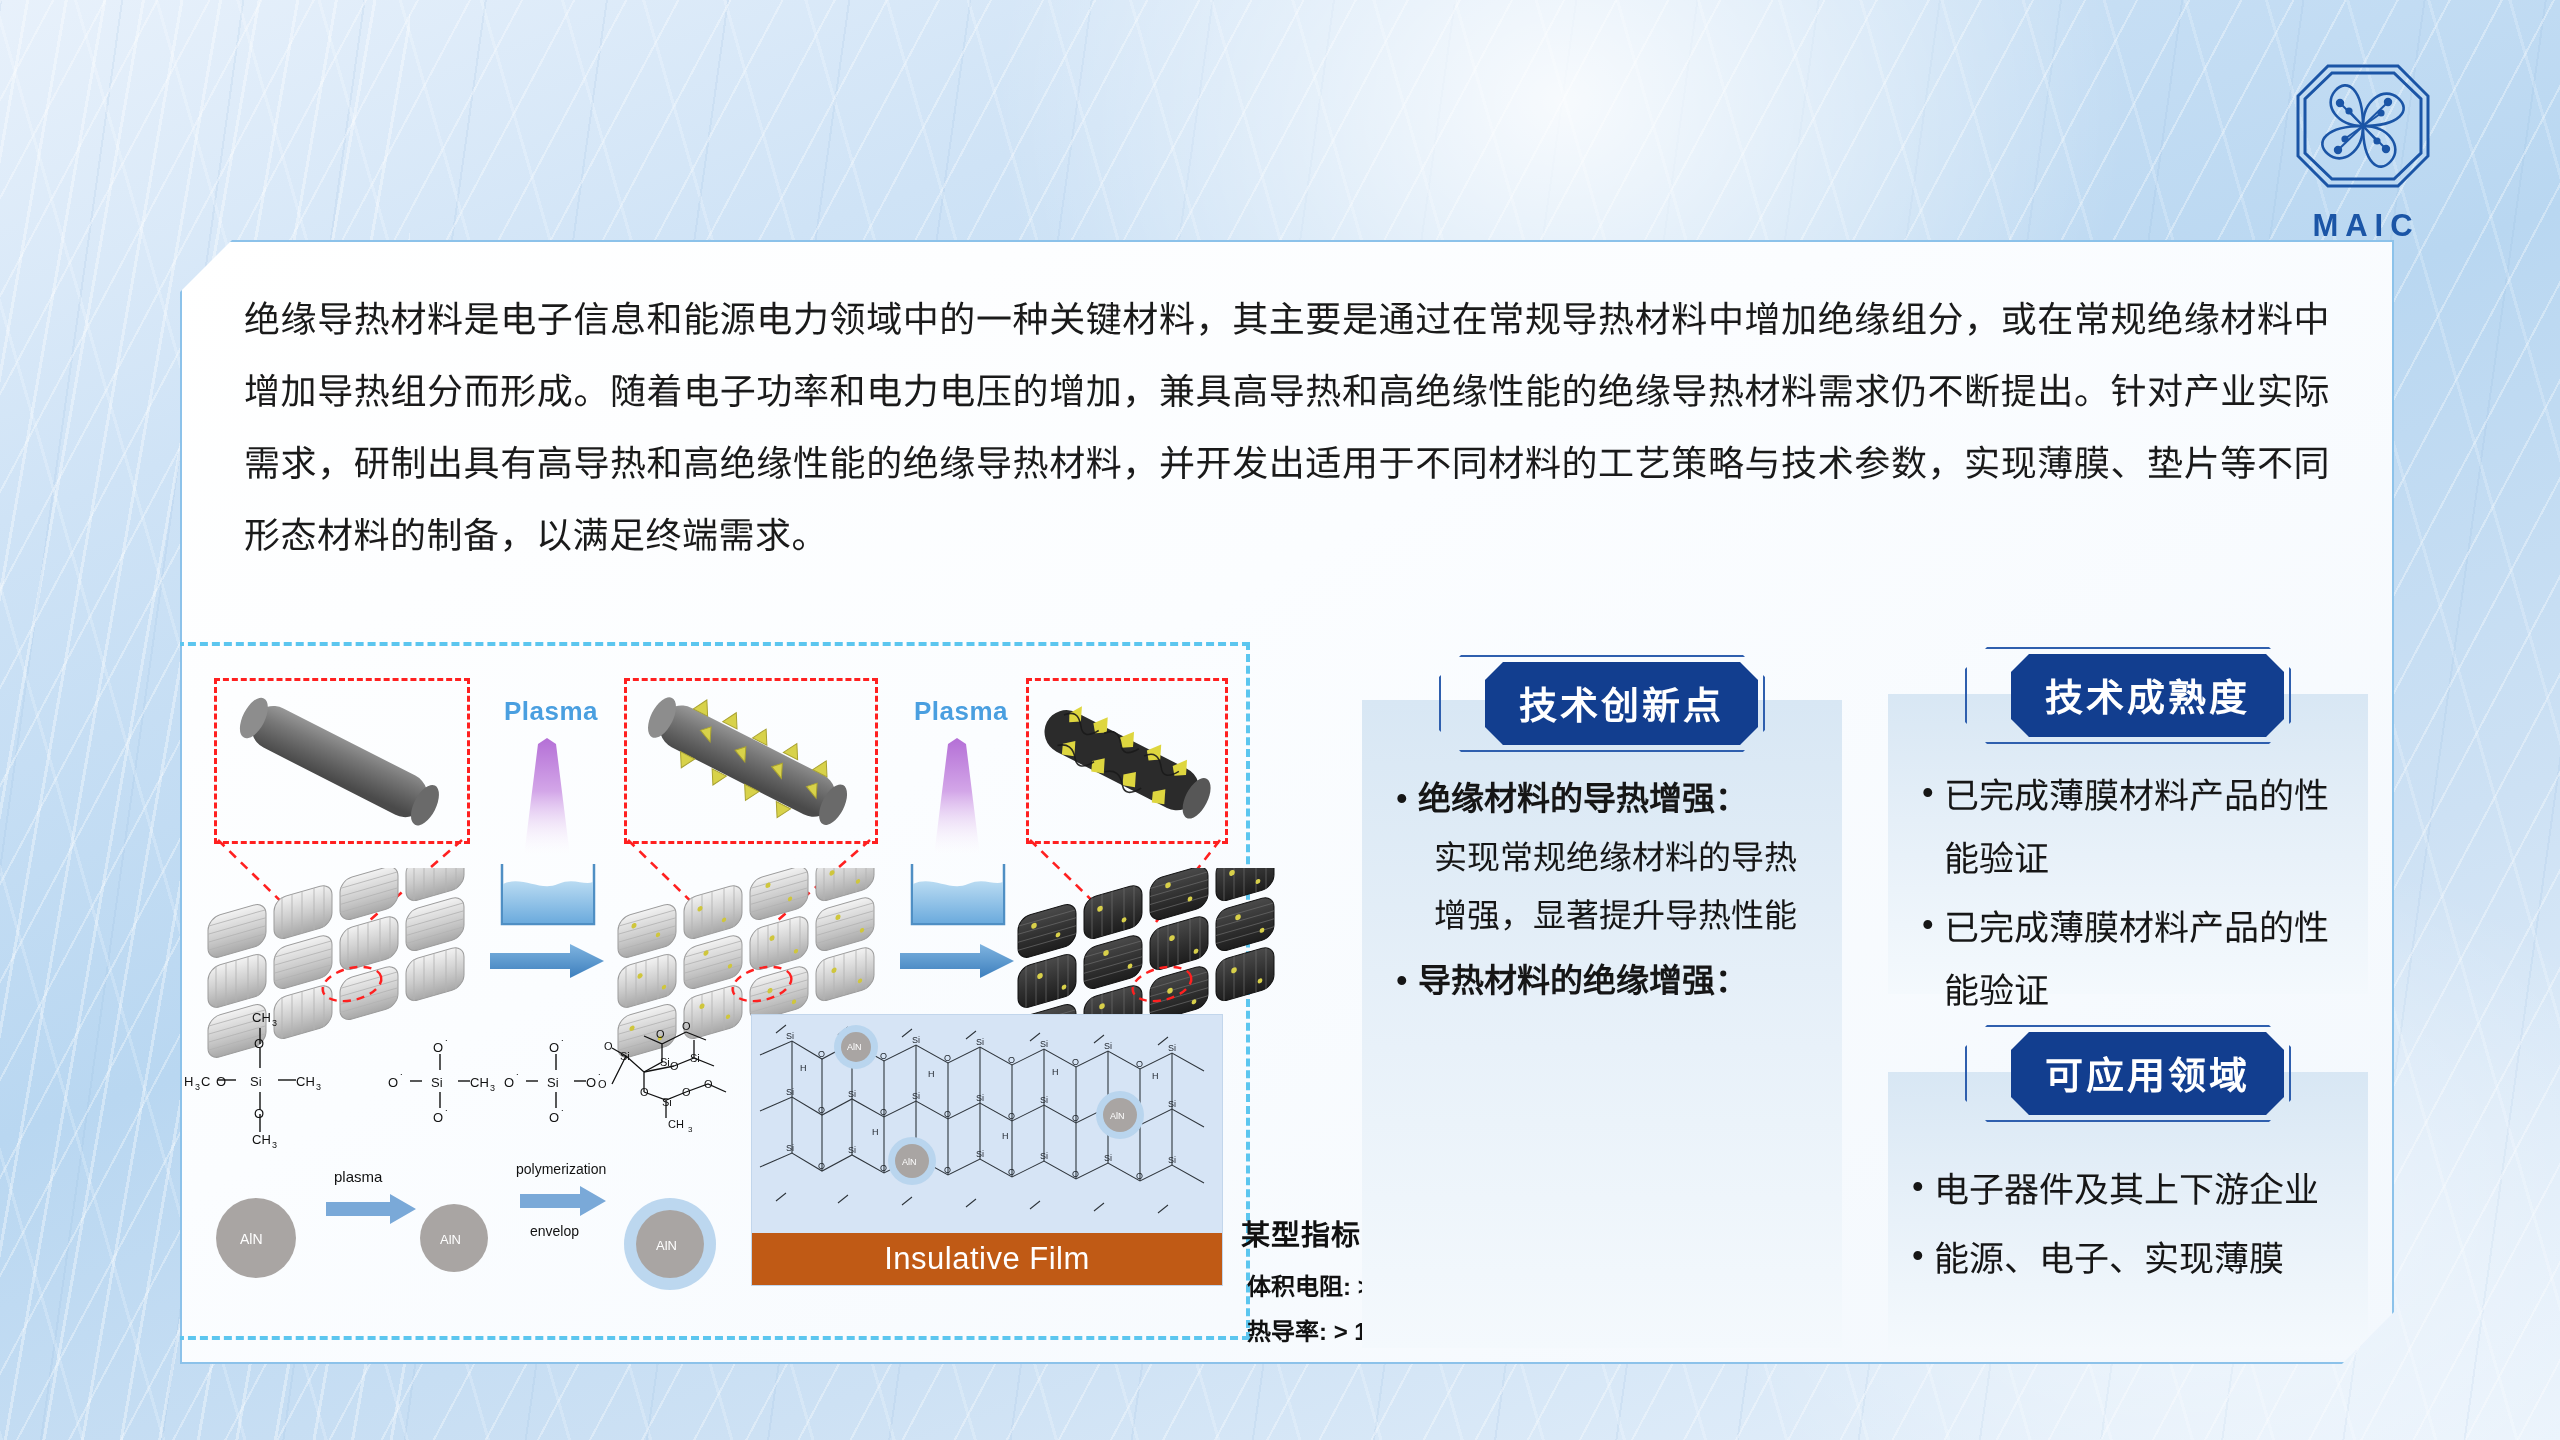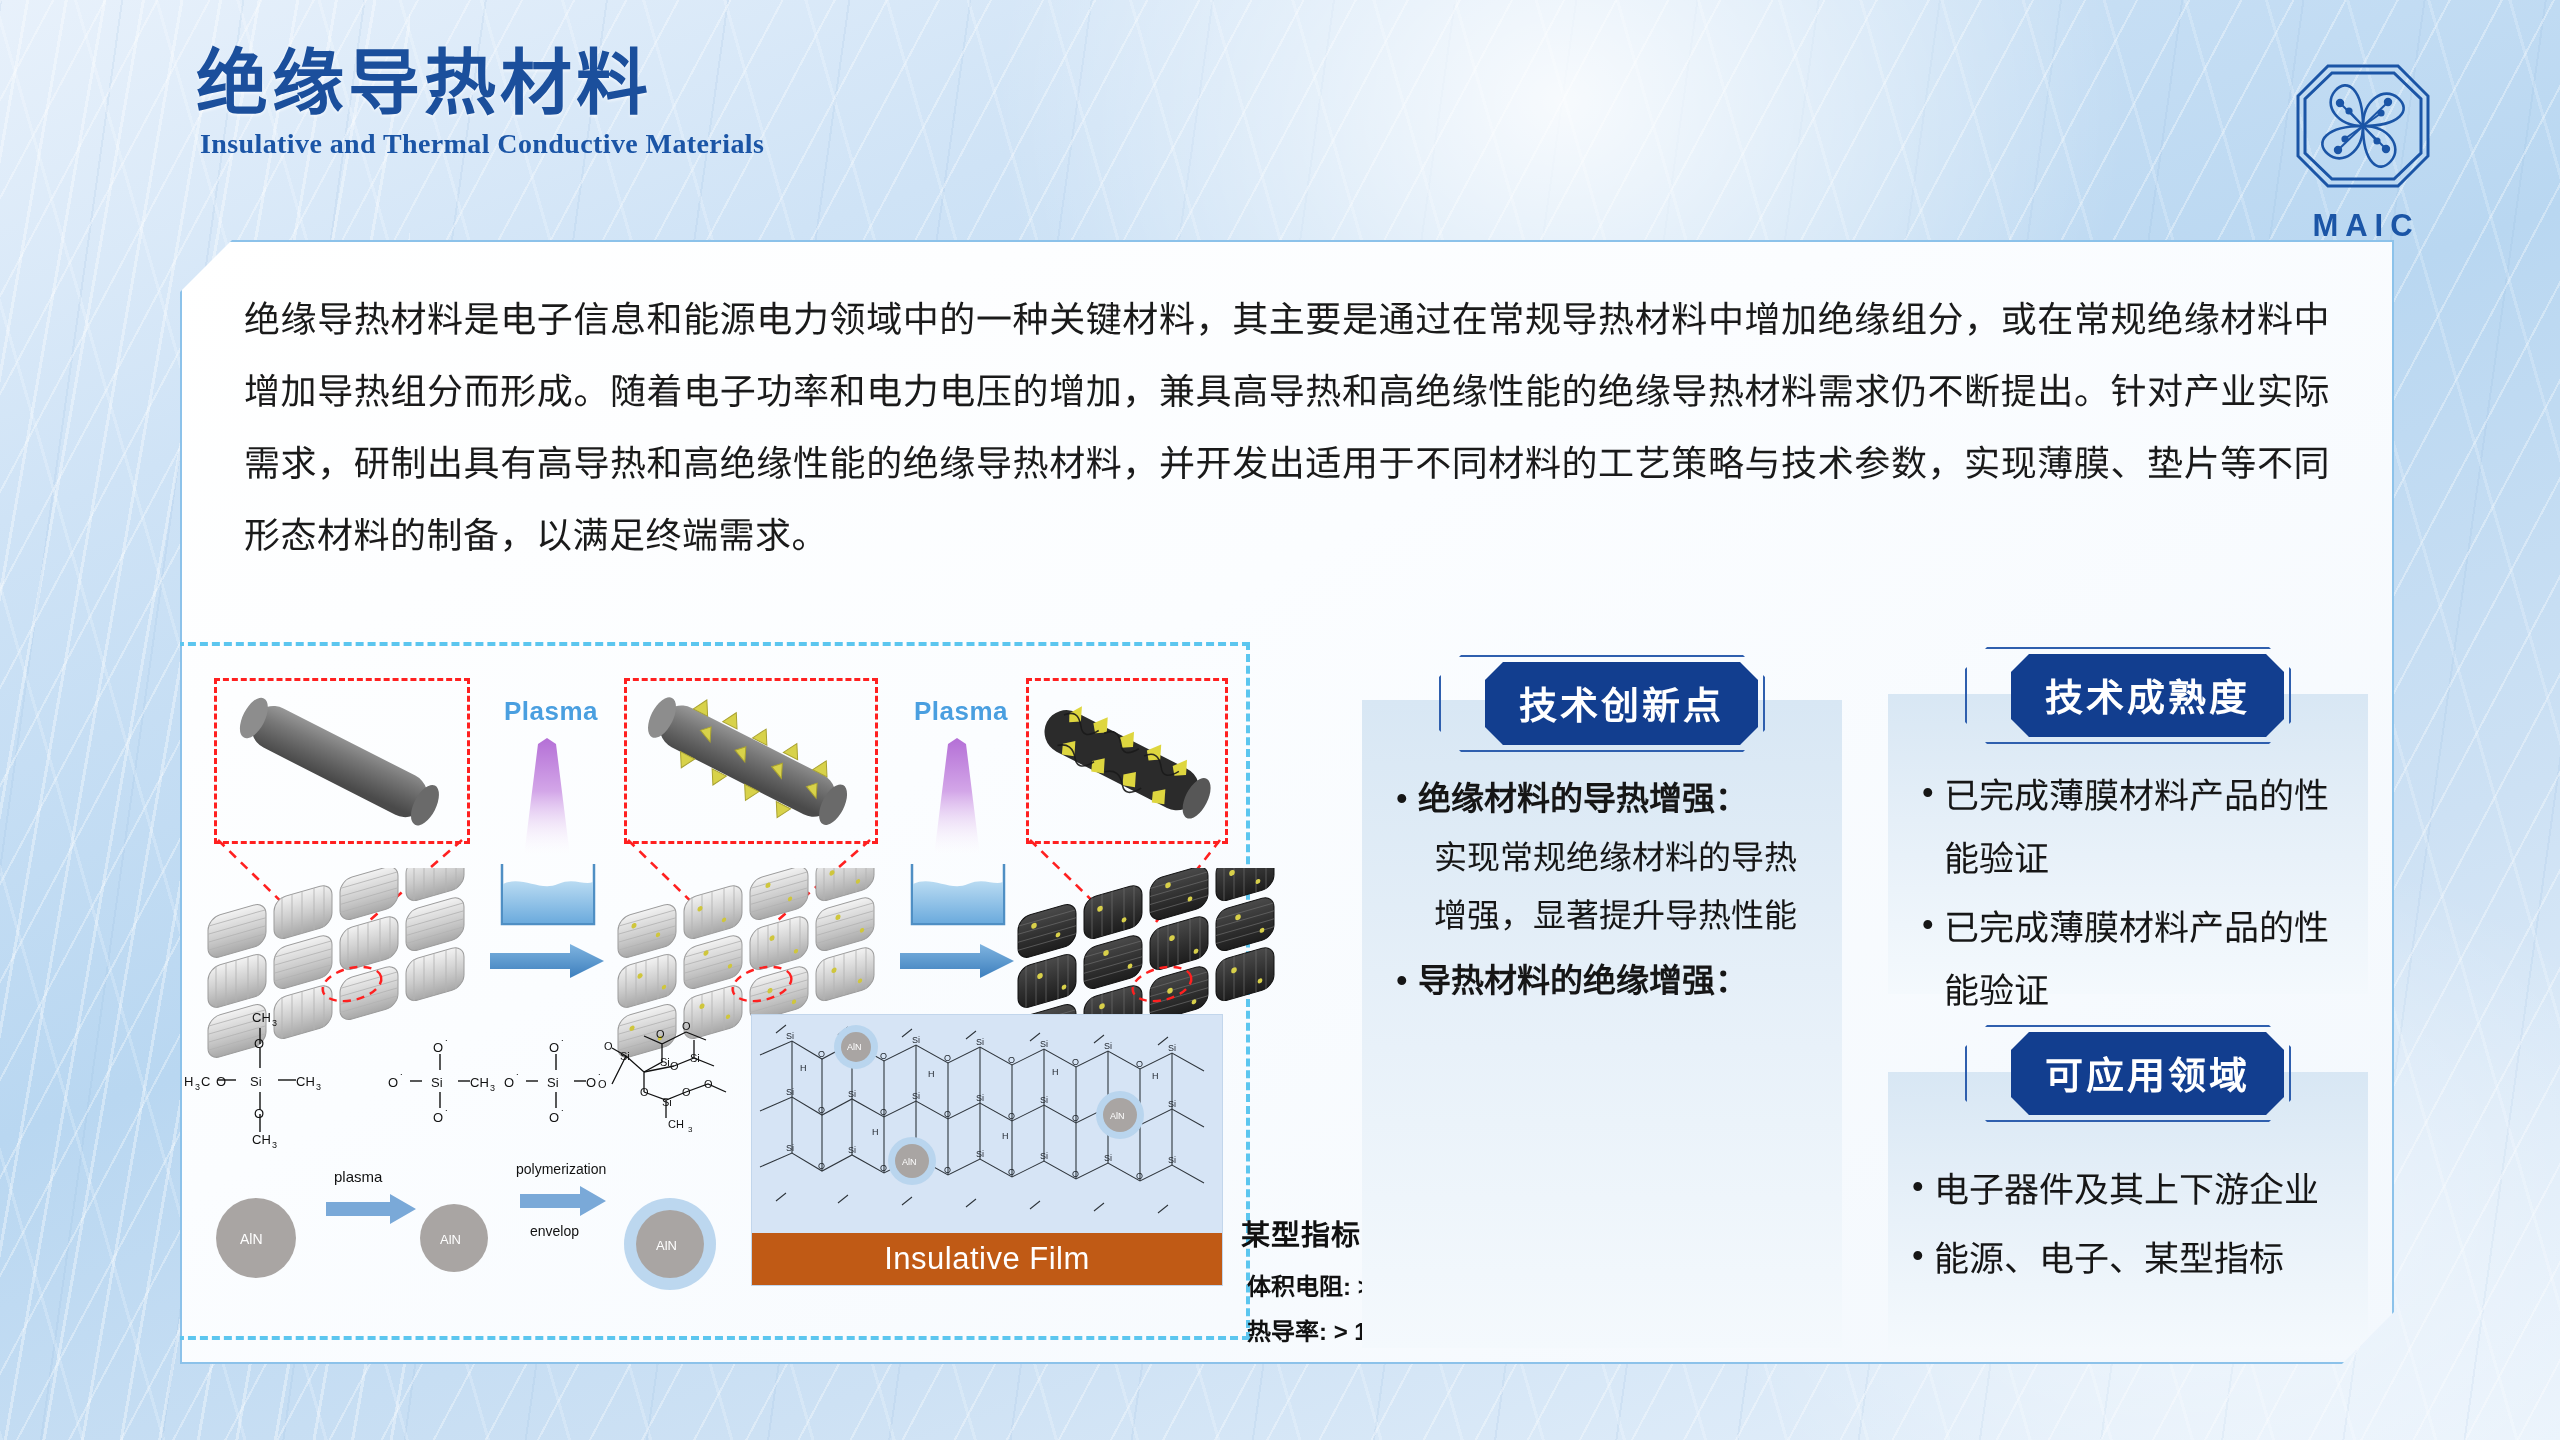--- a/index.html
+++ b/index.html
@@ -155,24 +155,20 @@
 </head>
 <body>
 
 <div class="slide">
 
   <div class="bg-streaks"></div>
   <div class="bg-left-fan"></div>
   <div class="bg-glow"></div>
   <div class="bg-glow2"></div>
 
-  <div class="header">
-    <div class="title-cn">绝缘导热材料</div>
-    <div class="title-en">Insulative and Thermal Conductive Materials</div>
-  </div>
 
   <div class="logo">
     <svg width="150" height="140" viewBox="0 0 150 140">
       <g fill="none" stroke="#1b55a6" stroke-width="3">
 
         <path d="M40 10 H110 L140 40 V100 L110 130 H40 L10 100 V40 Z"></path>
         <path d="M44 17 H106 L133 43 V97 L106 123 H44 L17 97 V43 Z"></path>
       </g>
       <g fill="none" stroke="#1b55a6" stroke-width="2.6">
 
@@ -757,20 +753,20 @@
             <span class="badge-ring"></span>
           </span>
         </div>
         <div class="plist big" style="top:126px;left:24px;">
           <div class="pitem">
             <span class="pdot">•</span>
             <span class="ptext">电子器件及其上下游企业</span>
           </div>
           <div class="pitem">
             <span class="pdot">•</span>
-            <span class="ptext">能源、电子、某型指标</span>
+            <span class="ptext">能源、电子、实现薄膜</span>
           </div>
         </div>
       </div>
 
     </div>
   </div>
 </div>
 
 </body></html>

